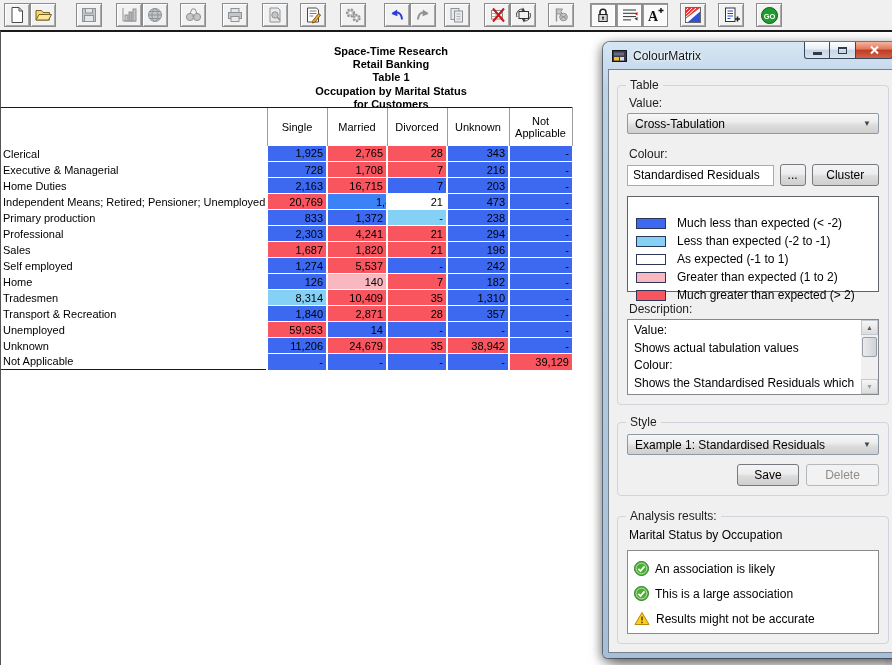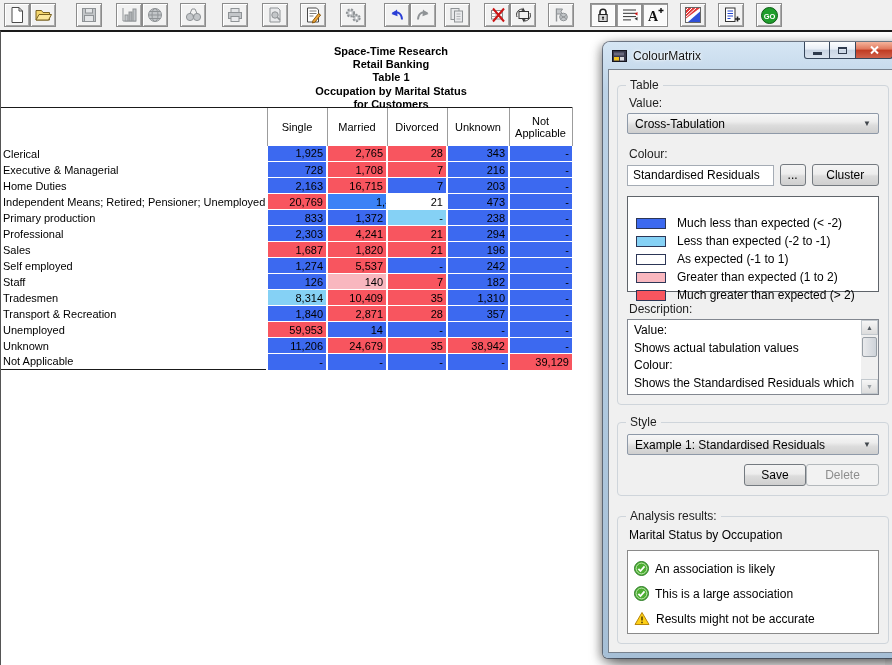--- a/index.html
+++ b/index.html
@@ -109,21 +109,21 @@
   .sb-arrow { height:15px; font-size:7px; color:#565D63; display:flex;
     align-items:center; justify-content:center;
     background:linear-gradient(#F6F6F6,#DCDCDC); border:1px solid #C2C8CD; }
   .sb-arrow.down { position:absolute; bottom:0; left:0; right:0; color:#9aa0a5; }
   .sb-thumb { height:20px; margin:2px 1px;
     background:linear-gradient(90deg,#E9EAEC,#CED3D9); border:1px solid #979EA5;
     border-radius:2px; }
 
   .btnrow { display:flex; justify-content:flex-end; margin-top:9px; }
   .btn-save { width:62px; }
-  .btn-delete { width:73px; }
+  .btn-delete { width:73px; margin-left:7px; }
 
   .a-subtitle { margin:1px 0 8px 2px; color:#000; }
   .analysis-box { border:1px solid #8a8a8a; background:#fff; padding:5px 6px;
     height:84px; }
   .a-item { display:flex; align-items:center; height:25px; }
   .a-item .aicon { margin-right:6px; display:flex; }
 </style>
 </head>
 <body>
 
@@ -417,21 +417,21 @@
         </tr>
         <tr>
           <td class="rowlabel">Self employed</td>
           <td class="cell" style="background: rgb(60, 105, 240);">1,274</td>
           <td class="cell" style="background: rgb(248, 85, 95);">5,537</td>
           <td class="cell" style="background: rgb(60, 105, 240);">-</td>
           <td class="cell" style="background: rgb(60, 105, 240);">242</td>
           <td class="cell" style="background: rgb(60, 105, 240);">-</td>
         </tr>
         <tr>
-          <td class="rowlabel">Staff</td>
+          <td class="rowlabel">Home</td>
           <td class="cell" style="background: rgb(60, 105, 240);">126</td>
           <td class="cell" style="background: rgb(249, 183, 191);">140</td>
           <td class="cell" style="background: rgb(248, 85, 95);">7</td>
           <td class="cell" style="background: rgb(60, 105, 240);">182</td>
           <td class="cell" style="background: rgb(60, 105, 240);">-</td>
         </tr>
         <tr>
           <td class="rowlabel">Tradesmen</td>
           <td class="cell" style="background: rgb(133, 209, 245);">8,314</td>
           <td class="cell" style="background: rgb(248, 85, 95);">10,409</td>

